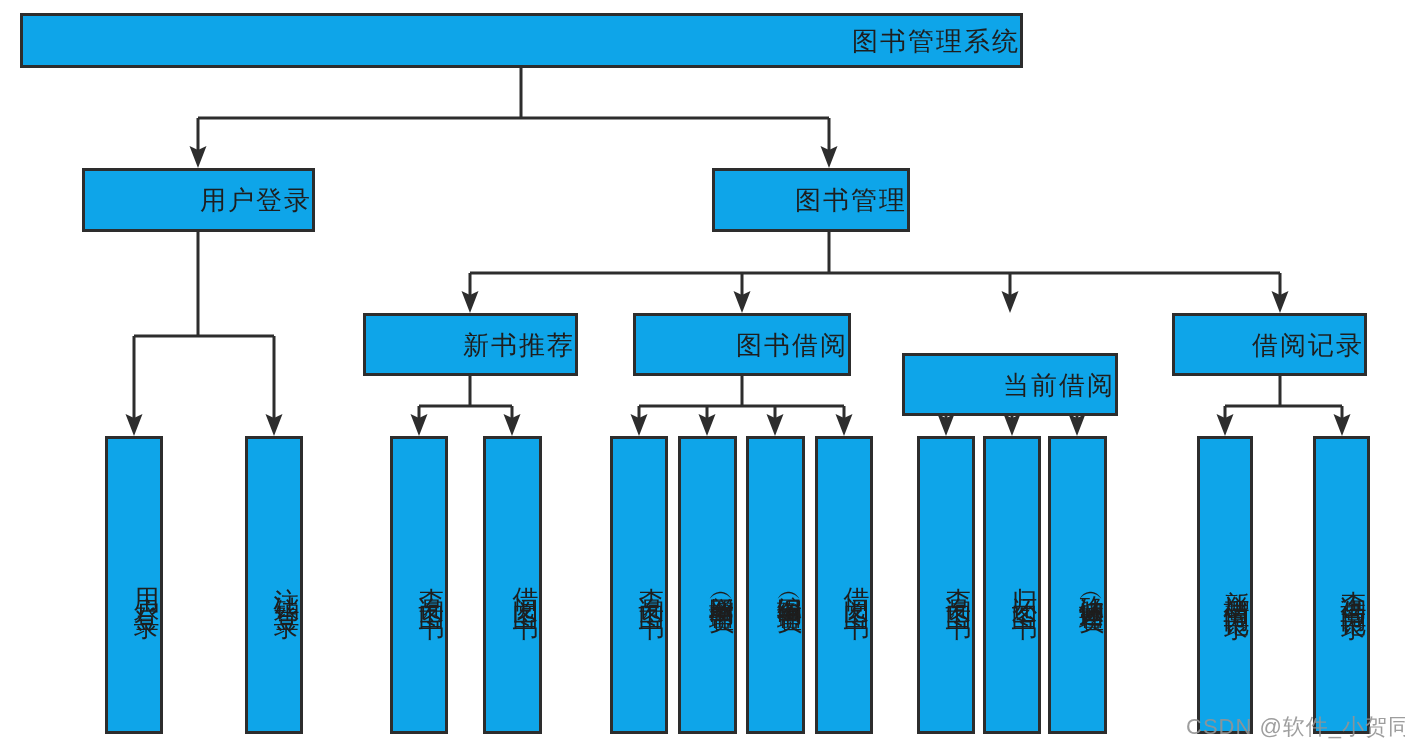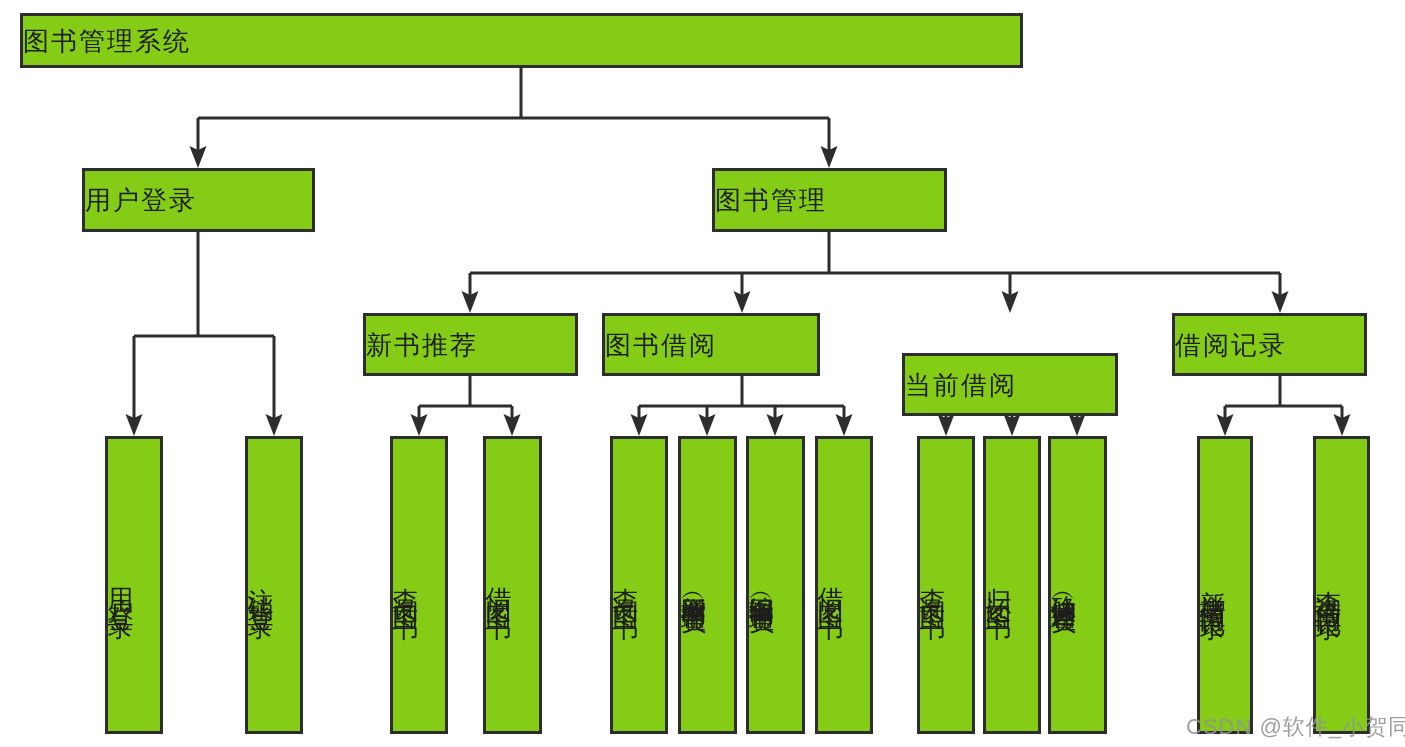--- a/index.html
+++ b/index.html
@@ -22,24 +22,24 @@
     stroke-width: 3;
   }
   .connectors polygon {
     fill: #2d2d2d;
     stroke: none;
   }
   .box {
     position: absolute;
     box-sizing: border-box;
     border: 3px solid #2d2d2d;
-    background: #84cc16;
+    background: #0ea5e9;
     display: flex;
     align-items: center;
-    justify-content: flex-start;
+    justify-content: flex-end;
     color: #1e1e1e;
     font-size: 26px;
     line-height: 1;
   }
   .box.h span {
     letter-spacing: 2px;
     white-space: nowrap;
   }
   .box.v span {
     writing-mode: vertical-rl;
@@ -107,28 +107,28 @@
     </g>
   </svg>
 
   <div class="box h" style="left:20px; top:13px; width:1003px; height:55px;">
     <span>图书管理系统</span>
   </div>
 
   <div class="box h" style="left:82px; top:168px; width:233px; height:64px;">
     <span>用户登录</span>
   </div>
-  <div class="box h" style="left:712px; top:168px; width:235px; height:64px;">
+  <div class="box h" style="left:712px; top:168px; width:198px; height:64px;">
     <span>图书管理</span>
   </div>
 
   <div class="box h" style="left:363px; top:313px; width:215px; height:63px;">
     <span>新书推荐</span>
   </div>
-  <div class="box h" style="left:602px; top:313px; width:218px; height:63px;">
+  <div class="box h" style="left:633px; top:313px; width:218px; height:63px;">
     <span>图书借阅</span>
   </div>
   <div class="box h" style="left:902px; top:313px; width:216px; height:63px;margin-top:40px;">
     <span>当前借阅</span>
   </div>
   <div class="box h" style="left:1172px; top:313px; width:195px; height:63px;">
     <span>借阅记录</span>
   </div>
 
   <div class="box v" style="left:105px; top:436px; width:58px; height:298px;">

